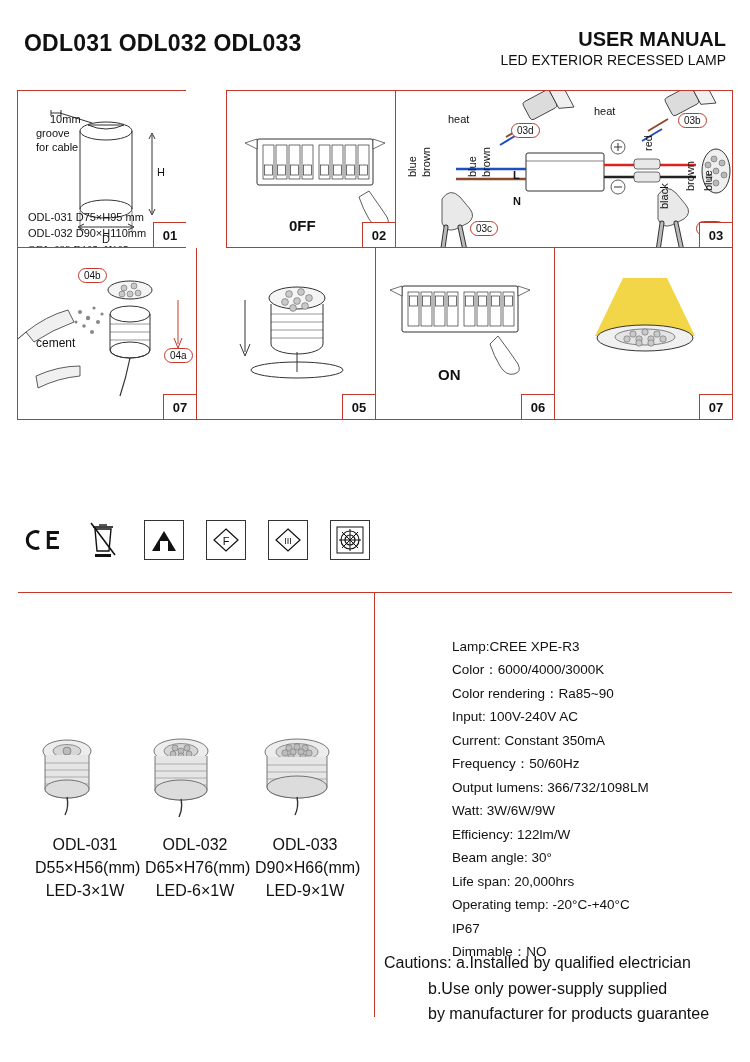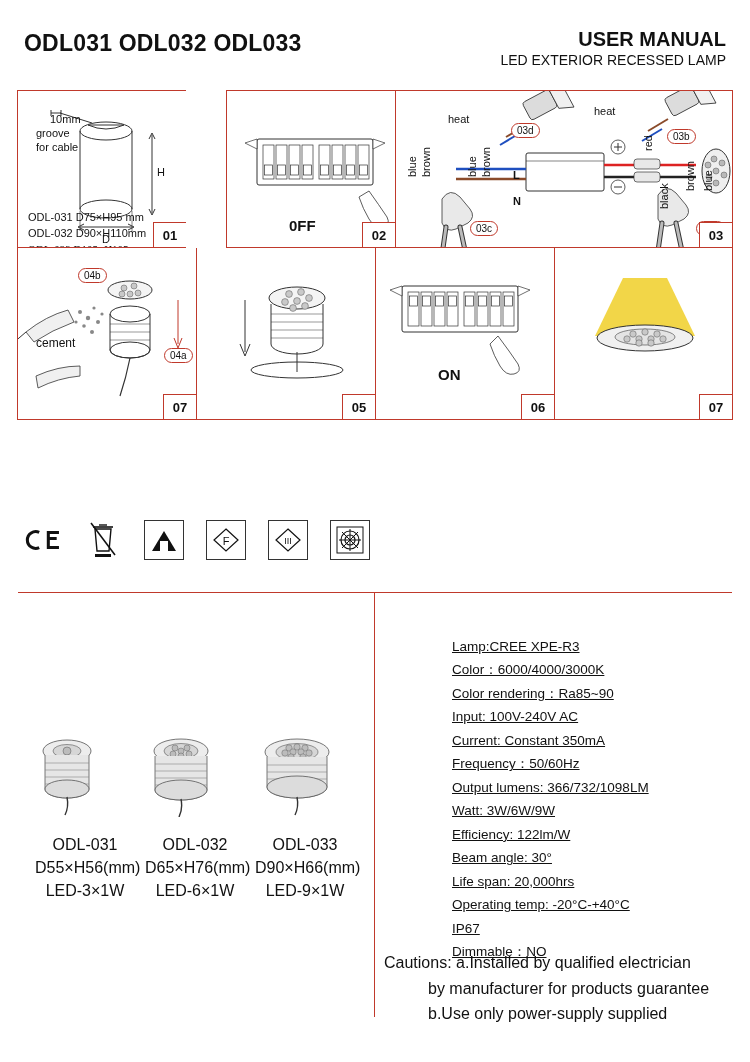--- a/index.html
+++ b/index.html
@@ -76,21 +76,21 @@
 
   .divider{position:absolute;left:18px;top:592px;width:714px;height:1px;background:#c0392b;}
   .vdivider{position:absolute;left:374px;top:592px;width:1px;height:425px;background:#c0392b;}
 
   
   .products{position:absolute;left:30px;top:735px;width:330px;display:flex;justify-content:space-around;}
   .product{width:100px;text-align:center;}
   .product .cap{margin-top:16px;font-size:16px;line-height:1.45;}
 
   
-  .specs{position:absolute;left:452px;top:635px;width:290px;font-size:13.5px;line-height:1.74;text-decoration:underline;}
+  .specs{position:absolute;left:452px;top:635px;width:290px;font-size:13.5px;line-height:1.74;}
   .cautions{position:absolute;left:384px;top:950px;width:340px;font-size:16px;line-height:1.6;}
   .cautions div{white-space:nowrap;}
   .caut-ind{padding-left:44px;}
 
   svg{display:block;}
 </style>
 </head>
 <body>
 
 <div class="page">
@@ -241,21 +241,21 @@
         <div class="lbl" style="left:10px;top:86px;transform:rotate(-90deg);transform-origin:left top;">blue</div>
         <div class="lbl" style="left:84px;top:86px;transform:rotate(-90deg);transform-origin:left top;">brown</div>
         <div class="lbl" style="left:70px;top:86px;transform:rotate(-90deg);transform-origin:left top;">blue</div>
         <div class="lbl lbl-b" style="left:117px;top:78px;">L</div>
         <div class="lbl lbl-b" style="left:117px;top:104px;">N</div>
         <div class="lbl" style="left:246px;top:60px;transform:rotate(-90deg);transform-origin:left top;">red</div>
         <div class="lbl" style="left:262px;top:118px;transform:rotate(-90deg);transform-origin:left top;">black</div>
         <div class="lbl" style="left:288px;top:100px;transform:rotate(-90deg);transform-origin:left top;">brown</div>
         <div class="lbl" style="left:306px;top:100px;transform:rotate(-90deg);transform-origin:left top;">blue</div>
         <div class="callout" style="left:300px;top:130px;">03a</div>
-        <div class="callout" style="left:271px;top:22px;margin-top:16px;">03b</div>
+        <div class="callout" style="left:282px;top:22px;">03b</div>
         <div class="callout" style="left:74px;top:130px;">03c</div>
         <div class="callout" style="left:115px;top:32px;">03d</div>
         <div class="step-num">03</div>
       </div>
     </div>
 
     <div class="row row2">
 
       <div class="cell c-q">
         <svg width="179" height="172" viewBox="0 0 179 172">
@@ -542,17 +542,17 @@
     <div>Efficiency:  122lm/W</div>
     <div>Beam angle:   30°</div>
     <div>Life span:  20,000hrs</div>
     <div>Operating temp:  -20°C-+40°C</div>
     <div>IP67</div>
     <div>Dimmable：NO</div>
   </div>
 
   <div class="cautions">
     <div>Cautions: a.Installed by qualified electrician</div>
+    <div class="caut-ind">b.Use only power-supply supplied</div>
     <div class="caut-ind">by manufacturer for products guarantee</div>
-    <div class="caut-ind">b.Use only power-supply supplied</div>
   </div>
 
 </div>
 
 </body></html>

